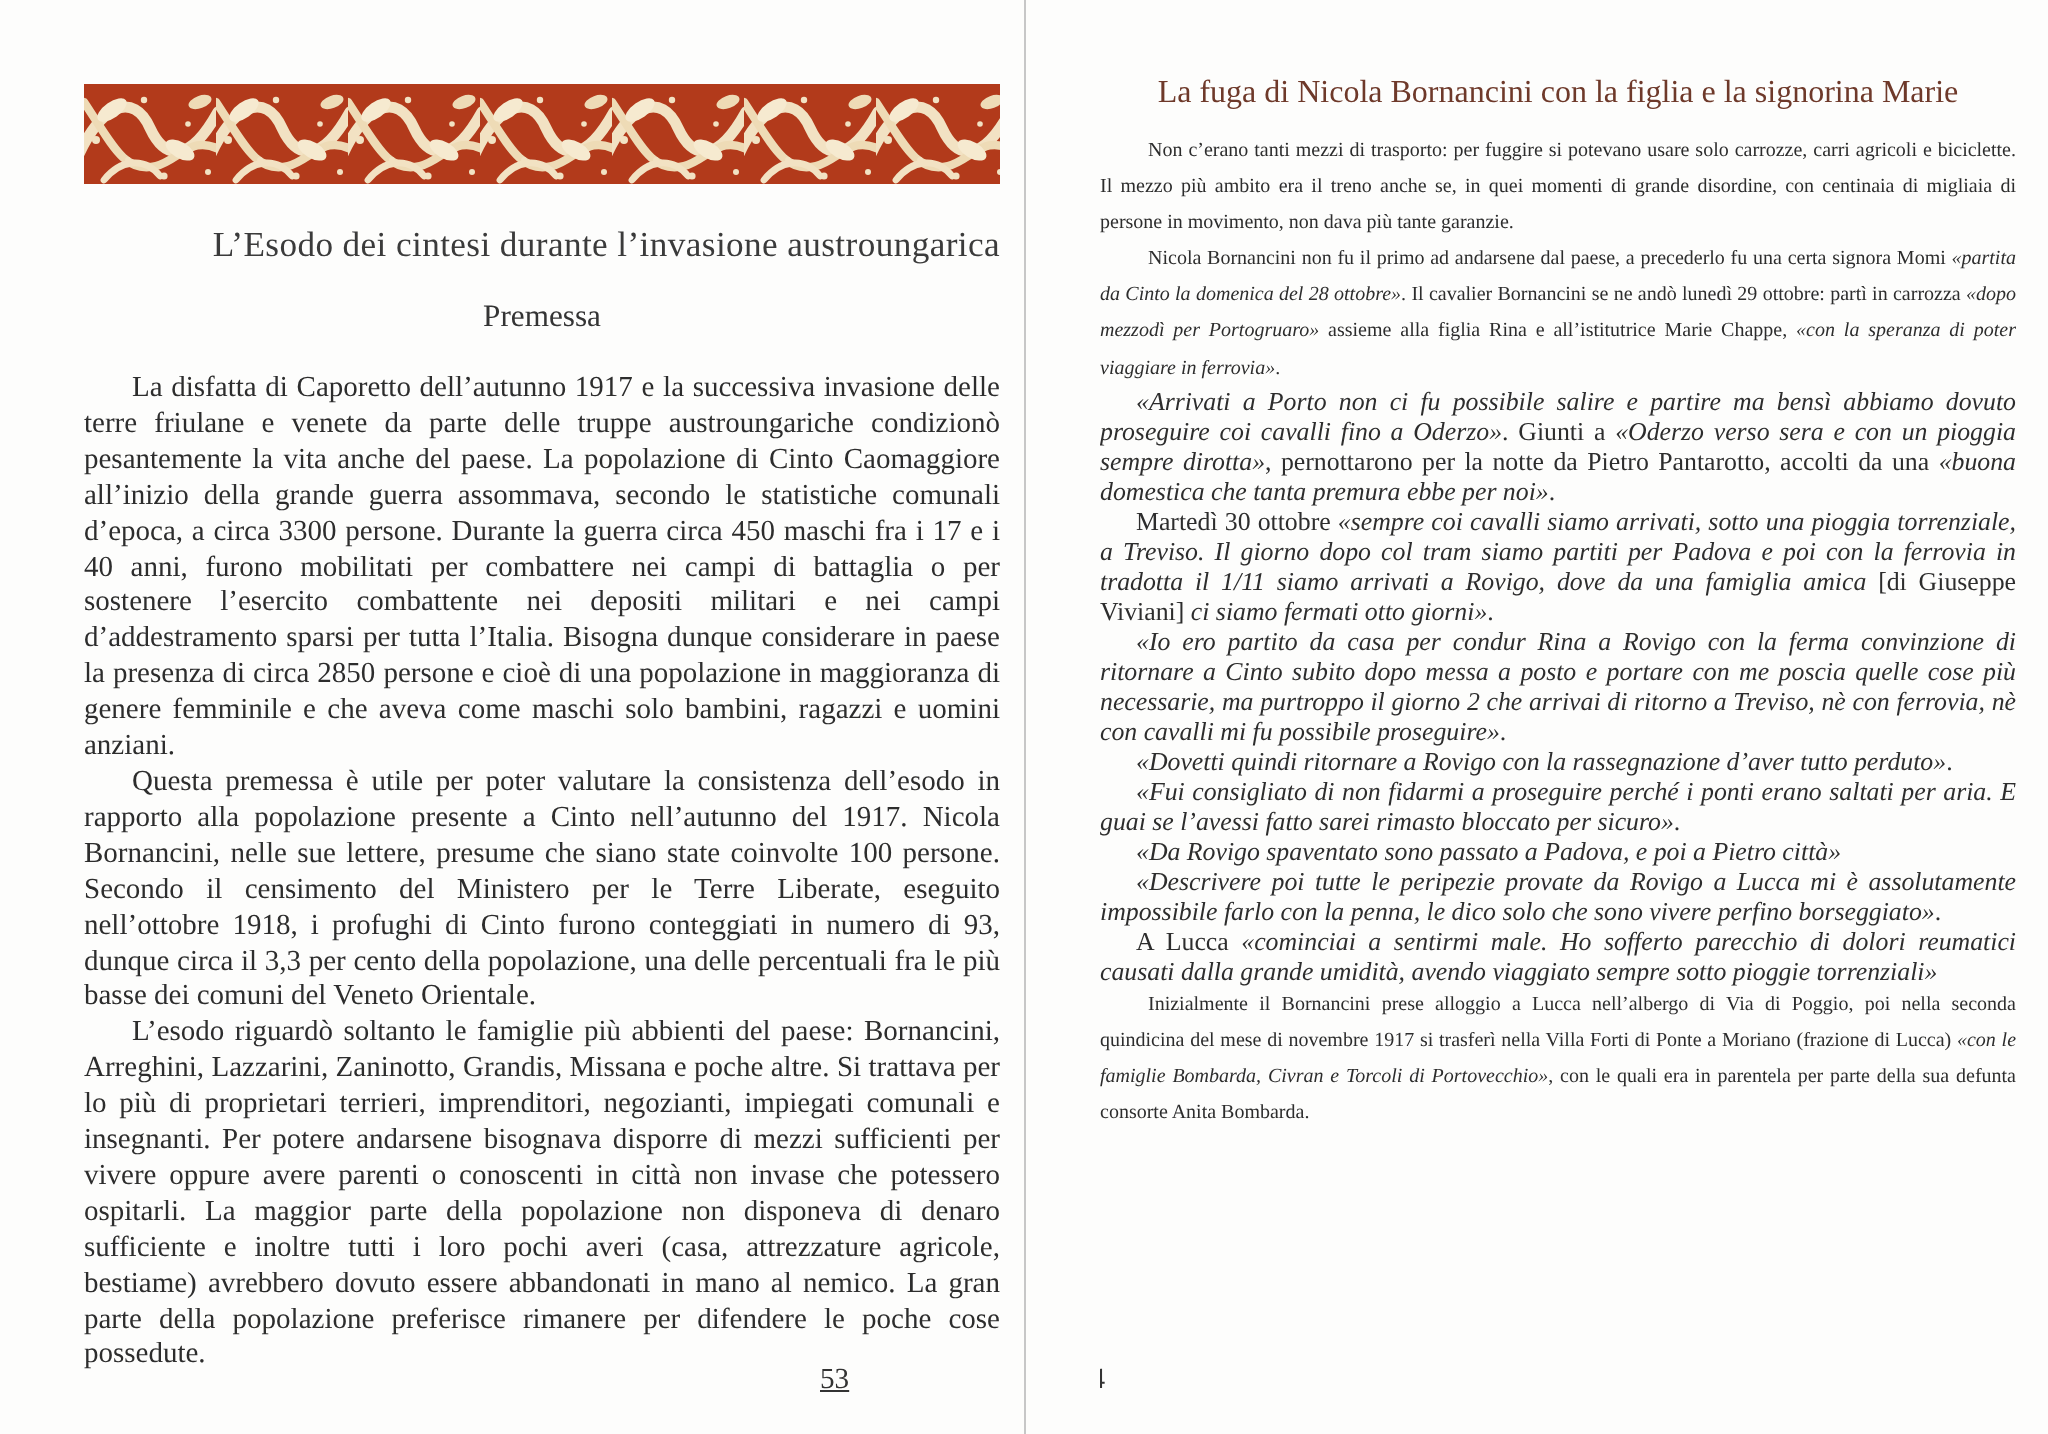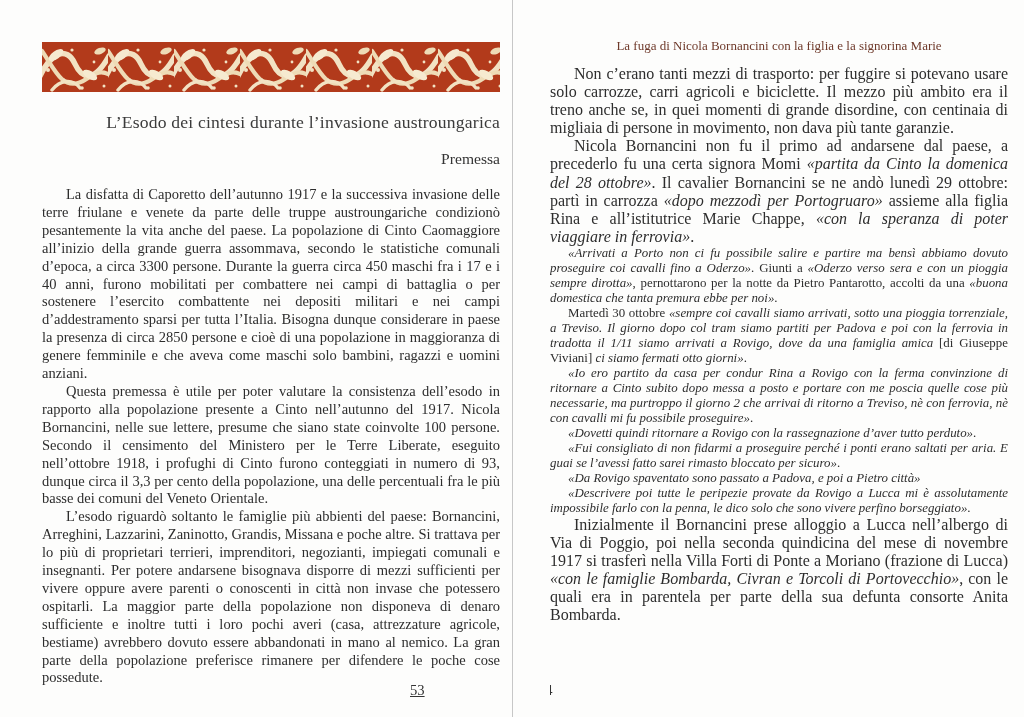--- a/index.html
+++ b/index.html
@@ -45,49 +45,49 @@
     font-size: 17.6px;
     font-weight: normal;
     text-align: right;
     margin: 20px 0 0 0;
     color: #3b3b3b;
     letter-spacing: 0.2px;
   }
   .left-subtitle {
     font-size: 15.6px;
     font-weight: normal;
-    text-align: right;
+    text-align: center;
     margin: 17px 0 0 0;
     color: #343434;
   }
   .body-text { margin-top: 18px; }
   .page-right .body-text { margin-top: 0; }
 
   .body-text p {
     margin: 0;
     text-align: justify;
     text-indent: 24px;
     font-size: 14.5px;
     line-height: 17.9px;
     hyphens: auto;
     color: #2d2d2d;
   }
   .page-right .body-text p.normal {
-    font-size: 16px;
+    font-size: 10px;
     line-height: 18.1px;
   }
   .page-right .body-text p.quote {
     font-size: 12.9px;
     line-height: 15.0px;
     text-indent: 18px;
   }
   .body-text em { font-style: italic; }
 
   .right-title {
-    font-size: 13px;
+    font-size: 16px;
     font-weight: normal;
     text-align: center;
     margin: 38px 0 11px 0;
     color: #6e392a;
   }
   .page-num {
     position: absolute;
     top: 682px;
     font-size: 14.6px;
     color: #333;
@@ -145,19 +145,20 @@
     <div class="body-text">
         <p class="normal"><span>Non c’erano tanti mezzi di trasporto: per fuggire si potevano usare solo carrozze, carri agricoli  e biciclette. Il mezzo più ambito era il treno anche se, in quei momenti di grande disordine, con centinaia di migliaia di persone in movimento, non dava più tante garanzie.</span></p>
         <p class="normal"><span>Nicola Bornancini non fu il primo ad andarsene dal paese, a precederlo fu una certa signora Momi </span><em>«partita da Cinto la domenica del 28 ottobre»</em><span>.  Il cavalier Bornancini se ne andò lunedì 29 ottobre: partì in carrozza </span><em>«dopo mezzodì per Portogruaro»</em><span> assieme alla figlia Rina e all’istitutrice Marie Chappe, </span><em>«con la speranza di poter viaggiare in ferrovia»</em><span>.</span></p>
         <p class="quote"><em>«Arrivati a Porto non ci fu possibile salire e partire ma bensì abbiamo dovuto proseguire coi cavalli fino a Oderzo»</em><span>.  Giunti a </span><em>«Oderzo verso sera e con un pioggia sempre dirotta»</em><span>, pernottarono per la notte da Pietro Pantarotto, accolti da una </span><em>«buona domestica che tanta premura ebbe per noi»</em><span>.</span></p>
         <p class="quote"><span>Martedì 30 ottobre </span><em>«sempre coi cavalli siamo arrivati, sotto una pioggia torrenziale, a Treviso. Il giorno dopo col tram siamo partiti per Padova e poi con la ferrovia in tradotta il 1/11 siamo arrivati a Rovigo, dove da una famiglia amica </em><span>[di Giuseppe Viviani] </span><em>ci siamo fermati otto giorni»</em><span>.</span></p>
         <p class="quote"><em>«Io ero partito da casa per condur Rina a Rovigo con la ferma convinzione di ritornare a Cinto subito dopo messa a posto e portare con me poscia quelle cose più necessarie, ma purtroppo il giorno 2 che arrivai di ritorno a Treviso, nè con ferrovia, nè con cavalli mi fu possibile proseguire»</em><span>.</span></p>
         <p class="quote"><em>«Dovetti quindi ritornare a Rovigo con la rassegnazione d’aver tutto perduto»</em><span>.</span></p>
         <p class="quote"><em>«Fui consigliato di non fidarmi a proseguire perché i ponti erano saltati per aria. E guai se l’avessi fatto sarei rimasto bloccato per sicuro»</em><span>.</span></p>
         <p class="quote"><em>«Da Rovigo spaventato sono passato a Padova, e poi a Pietro città»</em></p>
         <p class="quote"><em>«Descrivere poi tutte le peripezie provate da Rovigo a Lucca mi è assolutamente impossibile farlo con la penna, le dico solo che sono vivere perfino borseggiato»</em><span>.</span></p>
+        <p class="quote"><span>A Lucca </span><em>«cominciai a sentirmi male. Ho sofferto parecchio di dolori reumatici causati dalla grande umidità, avendo viaggiato sempre sotto pioggie torrenziali»</em></p>
         <p class="normal"><span>Inizialmente il Bornancini prese alloggio a Lucca nell’albergo di Via di Poggio, poi nella seconda quindicina del mese di novembre 1917 si trasferì nella Villa Forti di Ponte a Moriano (frazione di Lucca) </span><em>«con le famiglie Bombarda, Civran e Torcoli di Portovecchio»</em><span>, con le quali era in parentela per parte della sua defunta consorte Anita Bombarda.</span></p>
       </div>
 
     <div class="page-num page-num-right">54</div>
   </div>
 
 </div>
 
 </body></html>

